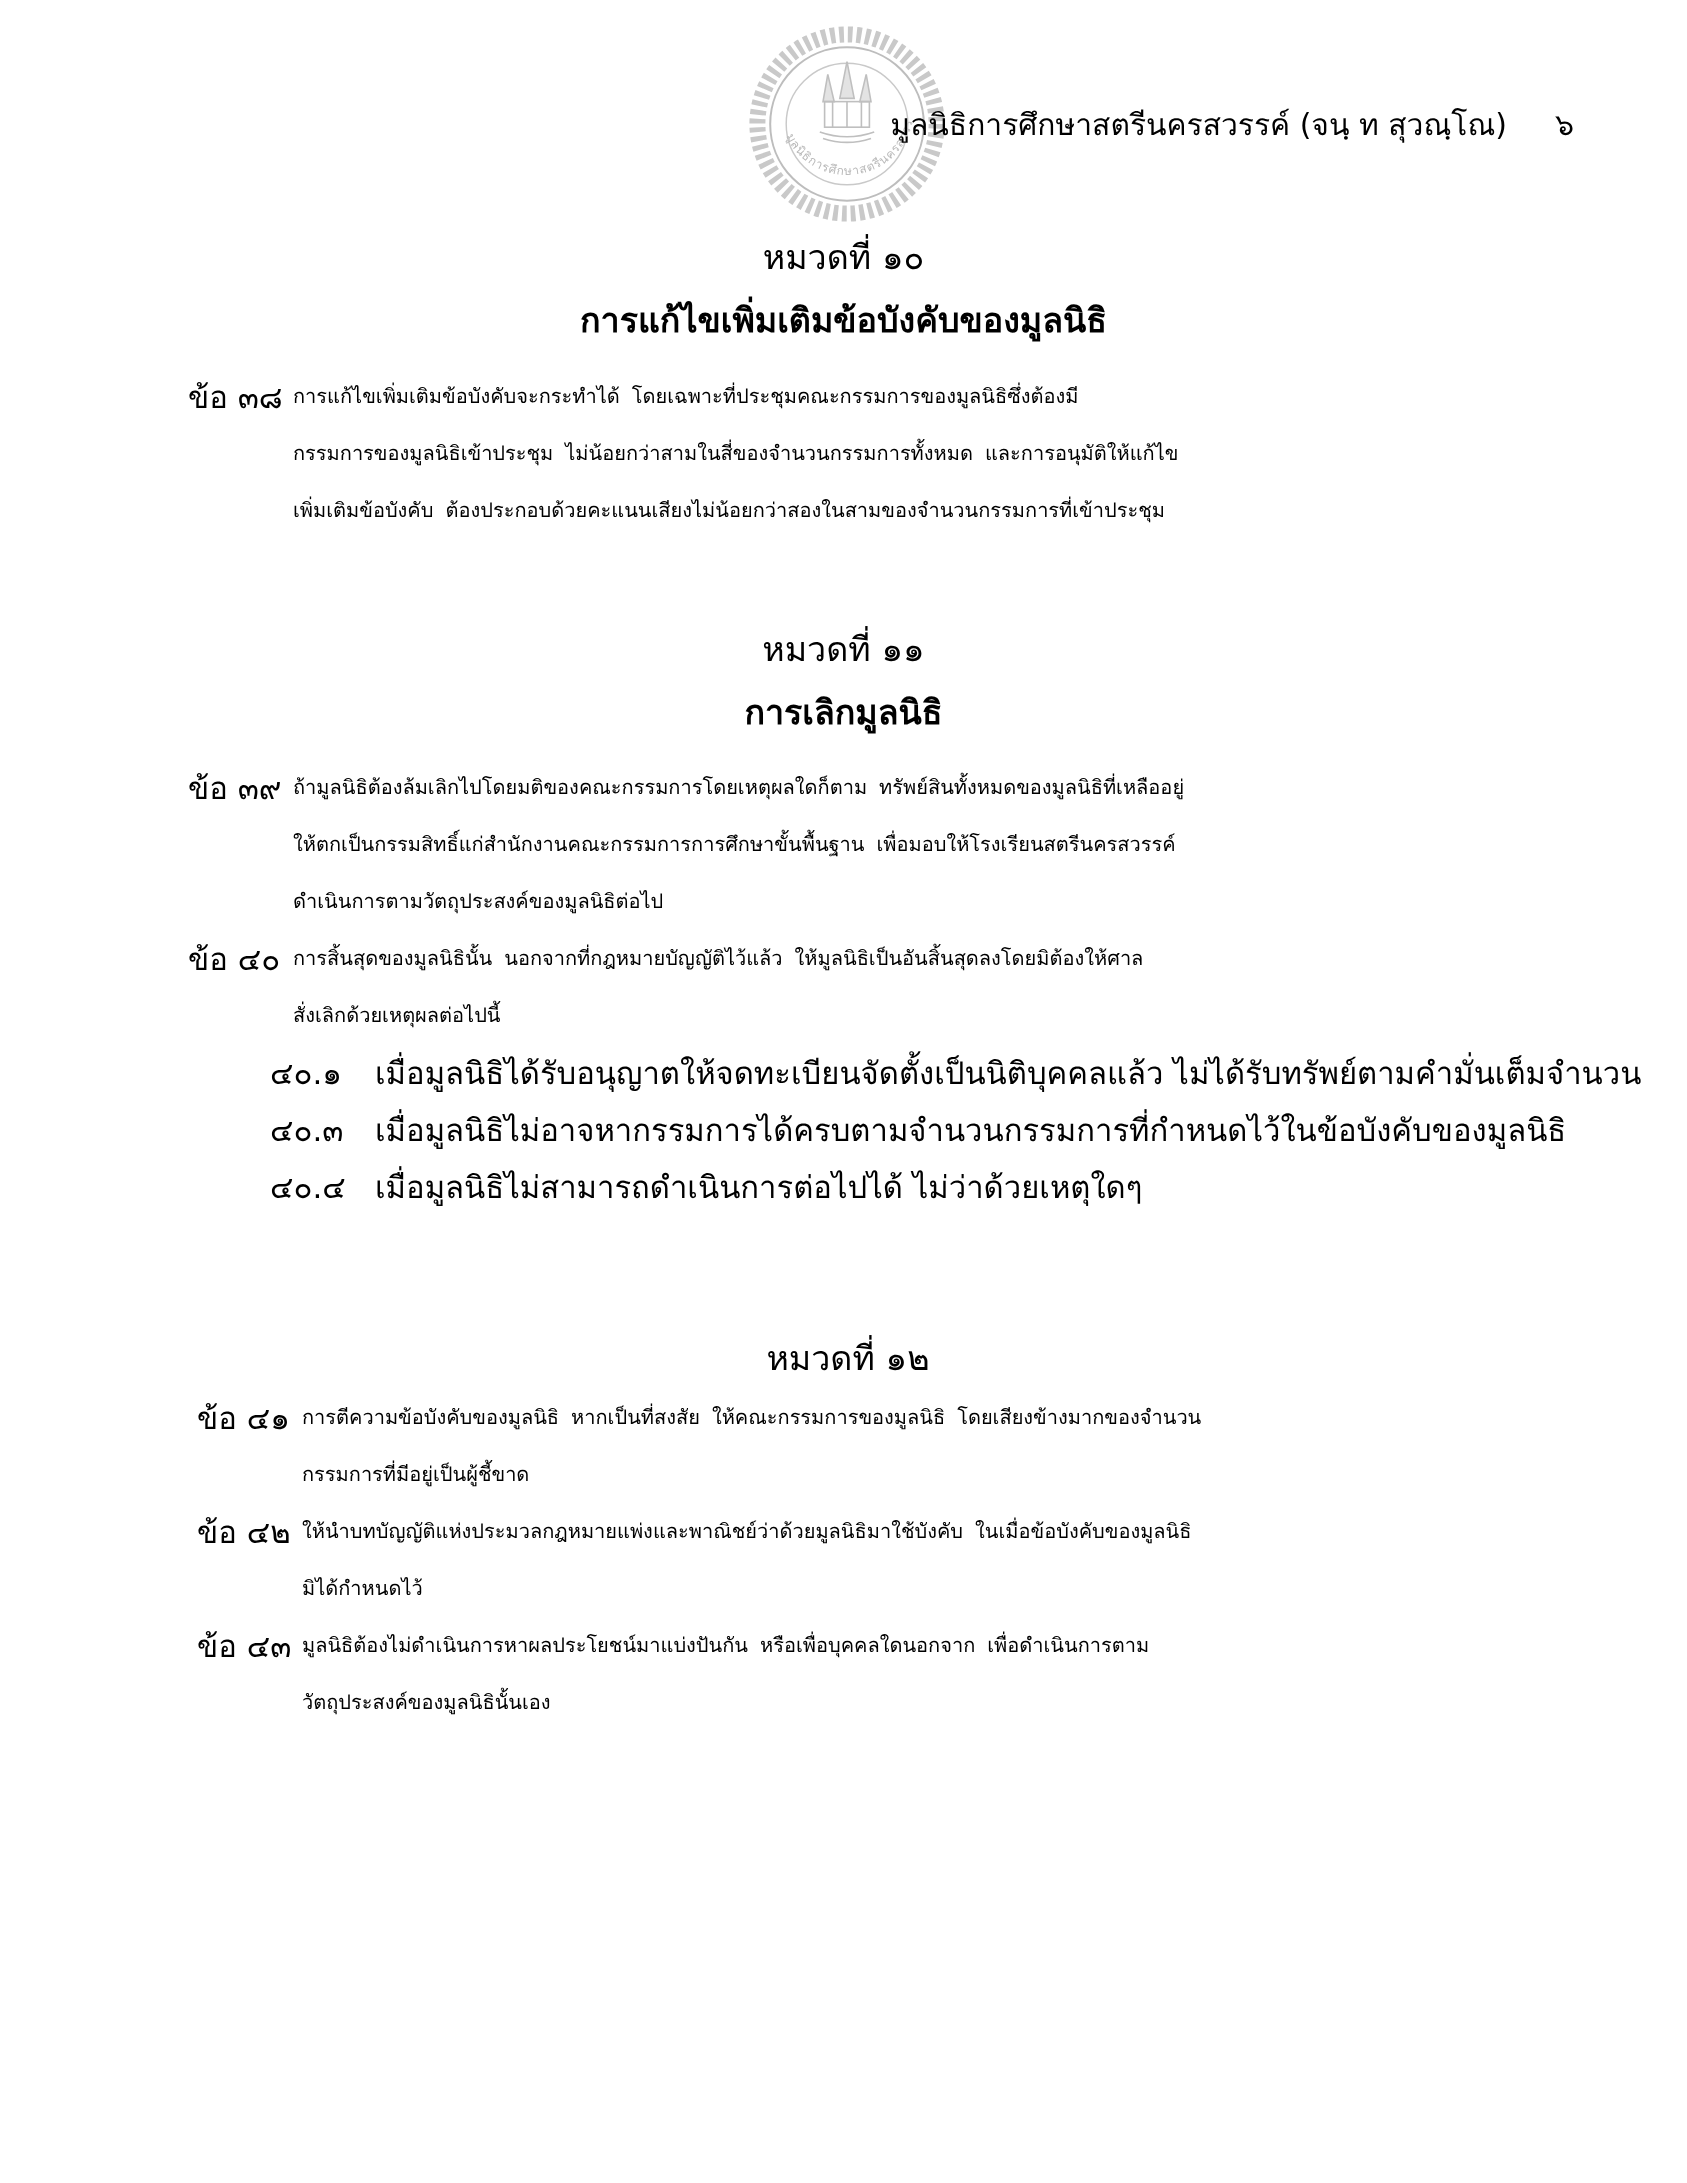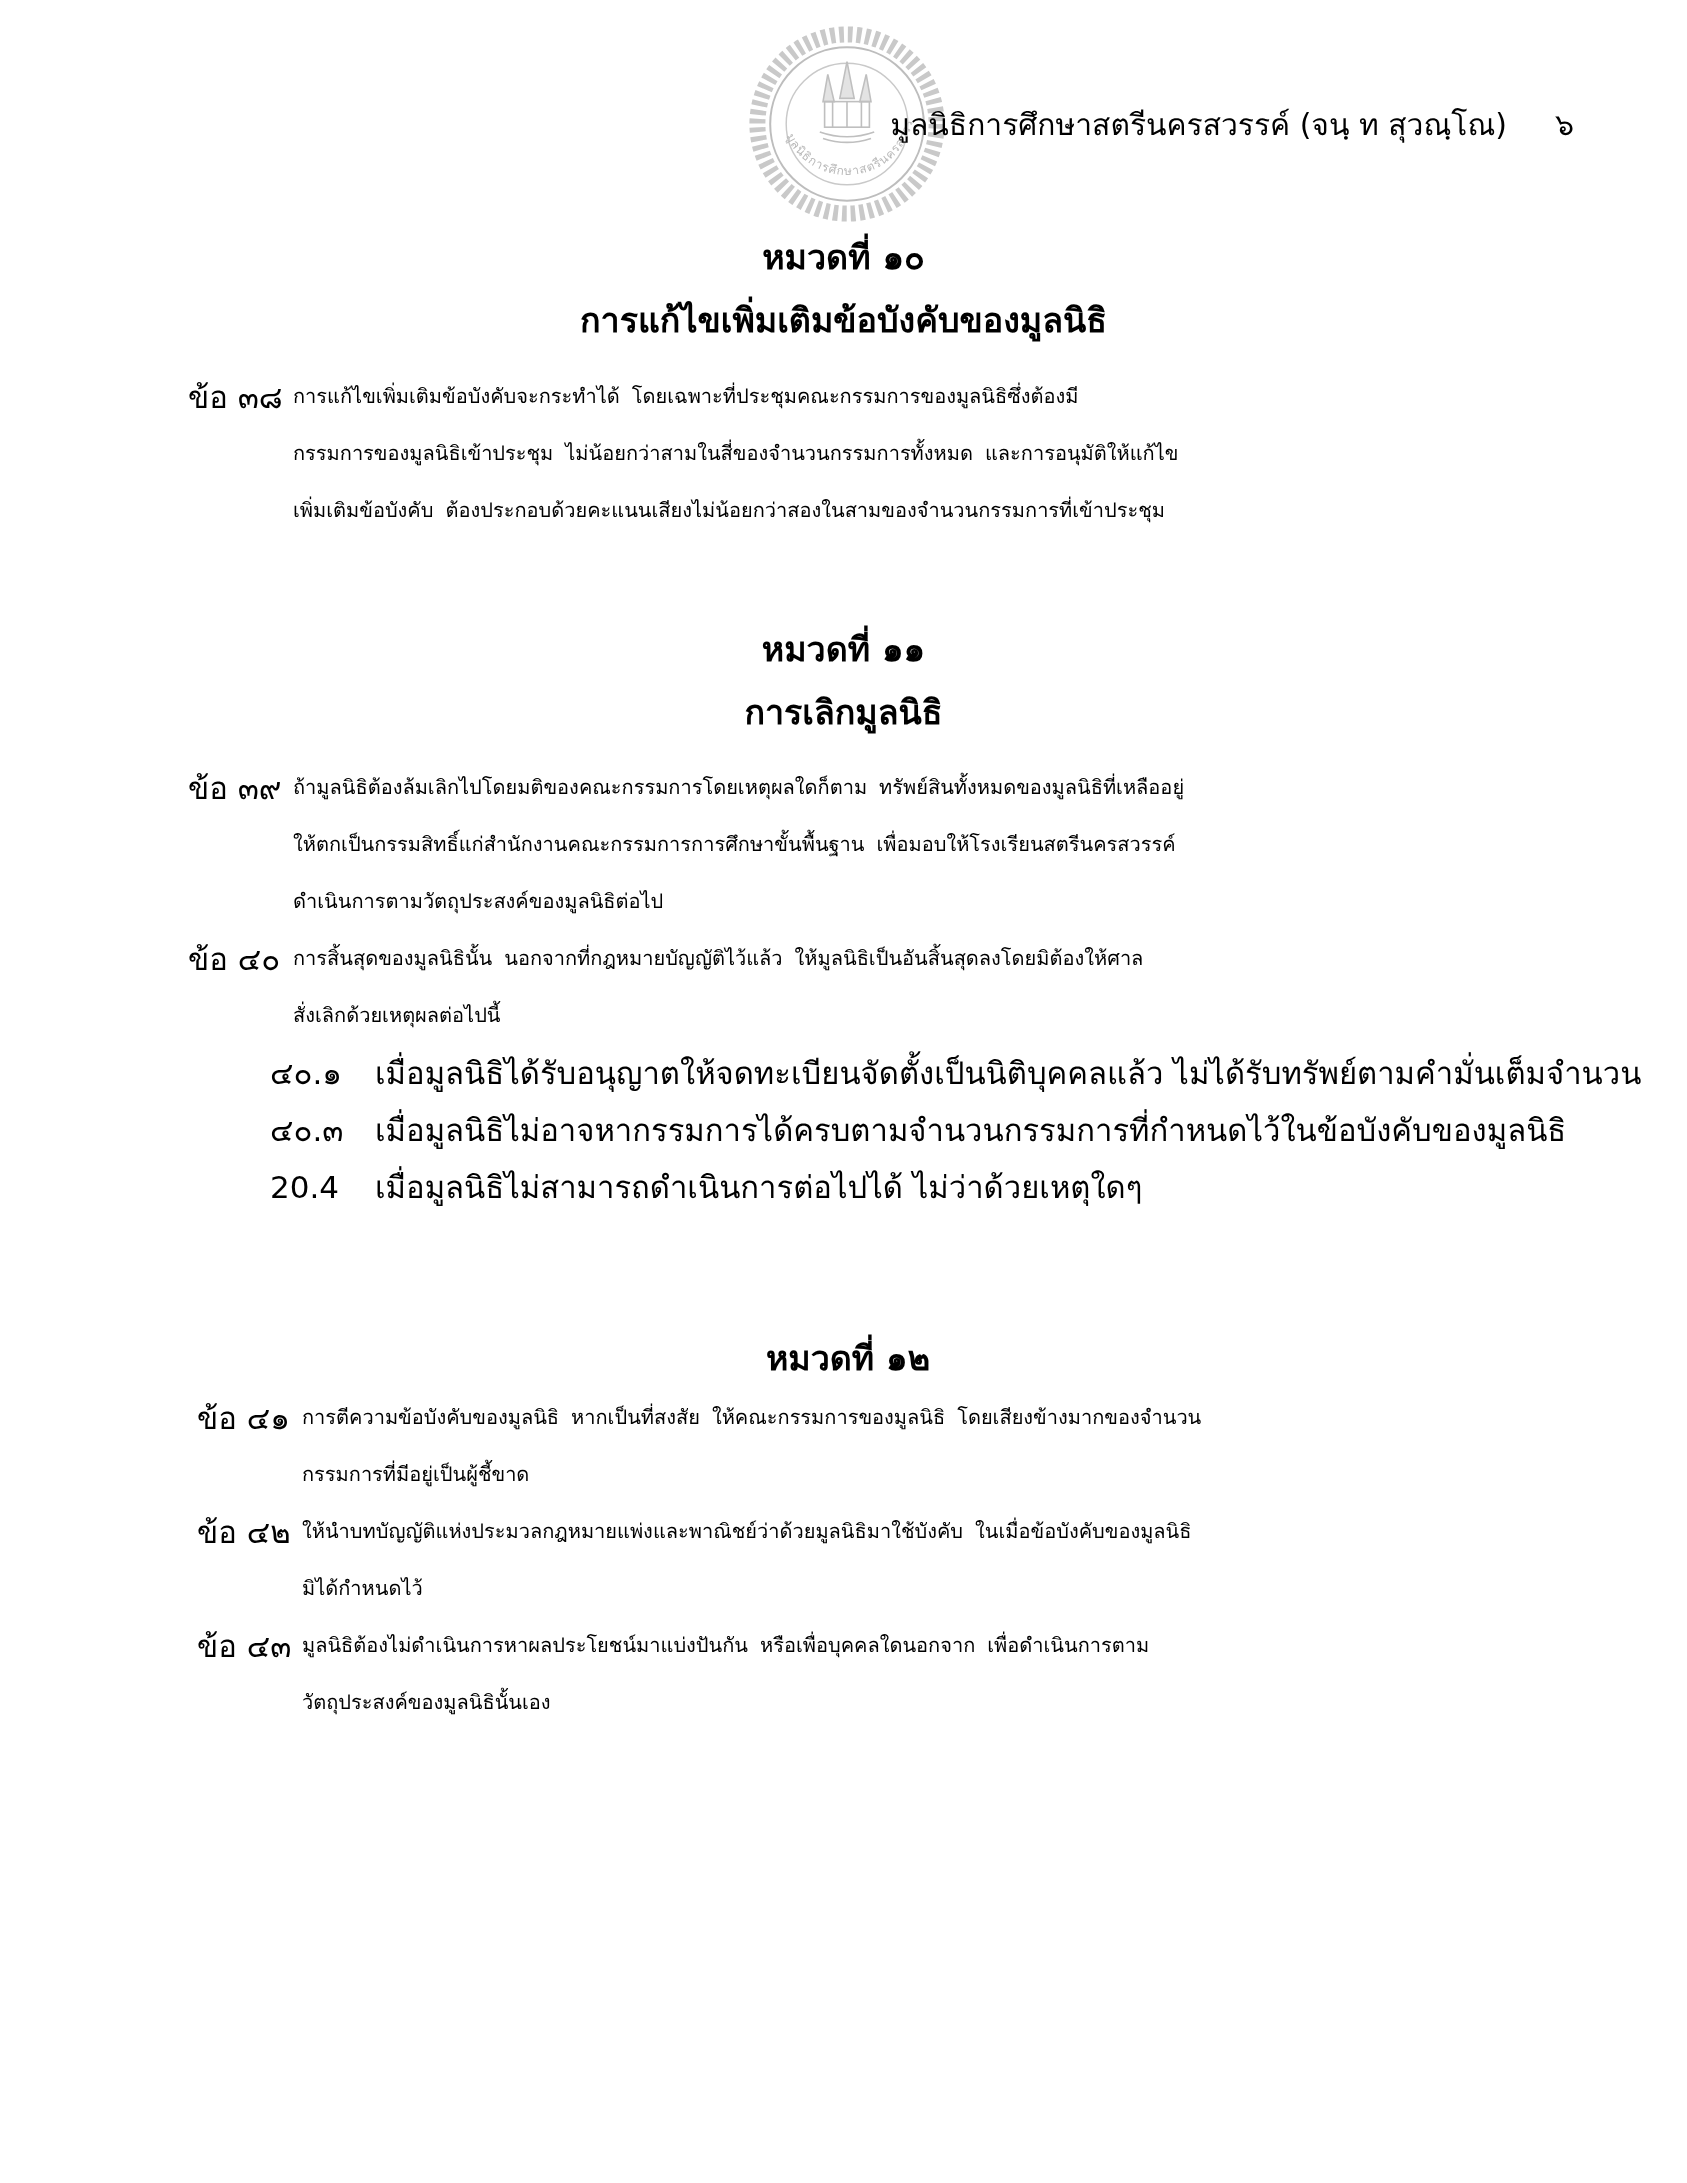--- a/index.html
+++ b/index.html
@@ -23,21 +23,21 @@
     display: flex; align-items: baseline; gap: 48px;
     font-size: 30px; line-height: 42px; white-space: nowrap; justify-content: center;
   }
 
   
   .section { position: relative; }
   .sec-10 { margin-top: 0px; }
   .sec-11 { margin-top: 78px; }
   .sec-12 { margin-top: 111px; padding-left: 9px; }
   .chapter-head {
-    text-align: center; font-weight: bold;
+    text-align: center; font-weight: normal;
     font-size: 34px; line-height: 63px;
   }
   .chapter-title {
     text-align: center; font-weight: bold;
     font-size: 34px; line-height: 63px;
     margin-bottom: 16.5px;
   }
 
   
   .content { padding: 0 113px 0 188px; }
@@ -129,21 +129,21 @@
       </div>
       <div class="subclause">
         <div class="subclause-num">๔๐.๑</div>
         <div class="subclause-text">เมื่อมูลนิธิได้รับอนุญาตให้จดทะเบียนจัดตั้งเป็นนิติบุคคลแล้ว ไม่ได้รับทรัพย์ตามคำมั่นเต็มจำนวน</div>
       </div>
       <div class="subclause">
         <div class="subclause-num">๔๐.๓</div>
         <div class="subclause-text">เมื่อมูลนิธิไม่อาจหากรรมการได้ครบตามจำนวนกรรมการที่กำหนดไว้ในข้อบังคับของมูลนิธิ</div>
       </div>
       <div class="subclause">
-        <div class="subclause-num">20.4</div>
+        <div class="subclause-num">๔๐.๔</div>
         <div class="subclause-text">เมื่อมูลนิธิไม่สามารถดำเนินการต่อไปได้ ไม่ว่าด้วยเหตุใดๆ</div>
       </div>
     </div>
   </div>
 
   <div class="section sec-12">
     <div class="chapter-head">หมวดที่ ๑๒</div>
     <div class="content">
       <div class="clause">
         <div class="clause-num">ข้อ ๔๑</div>

